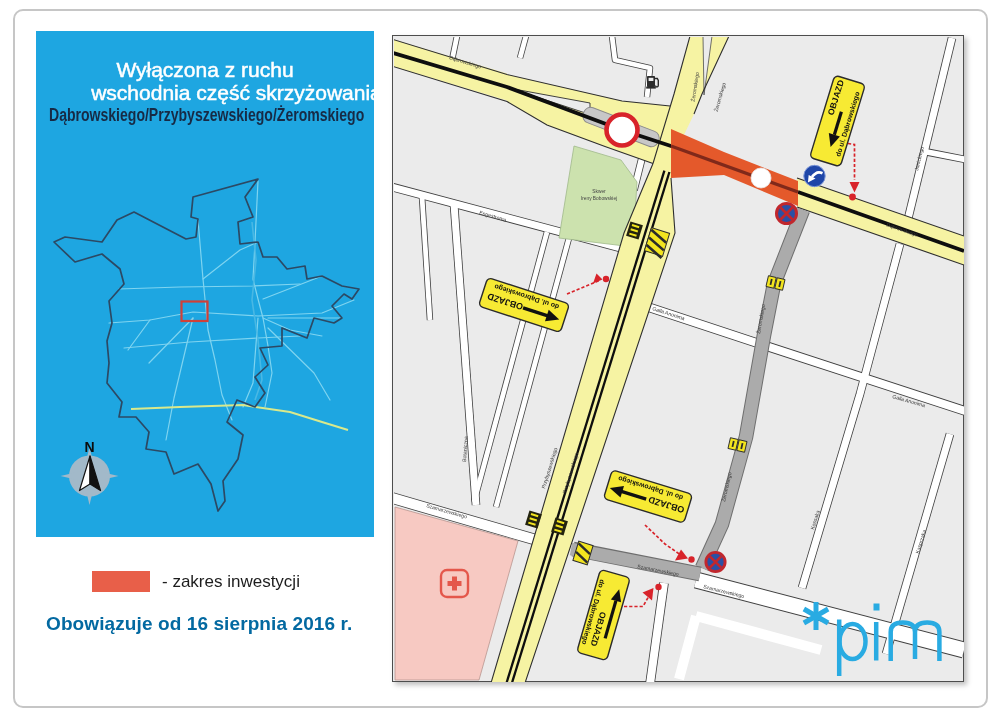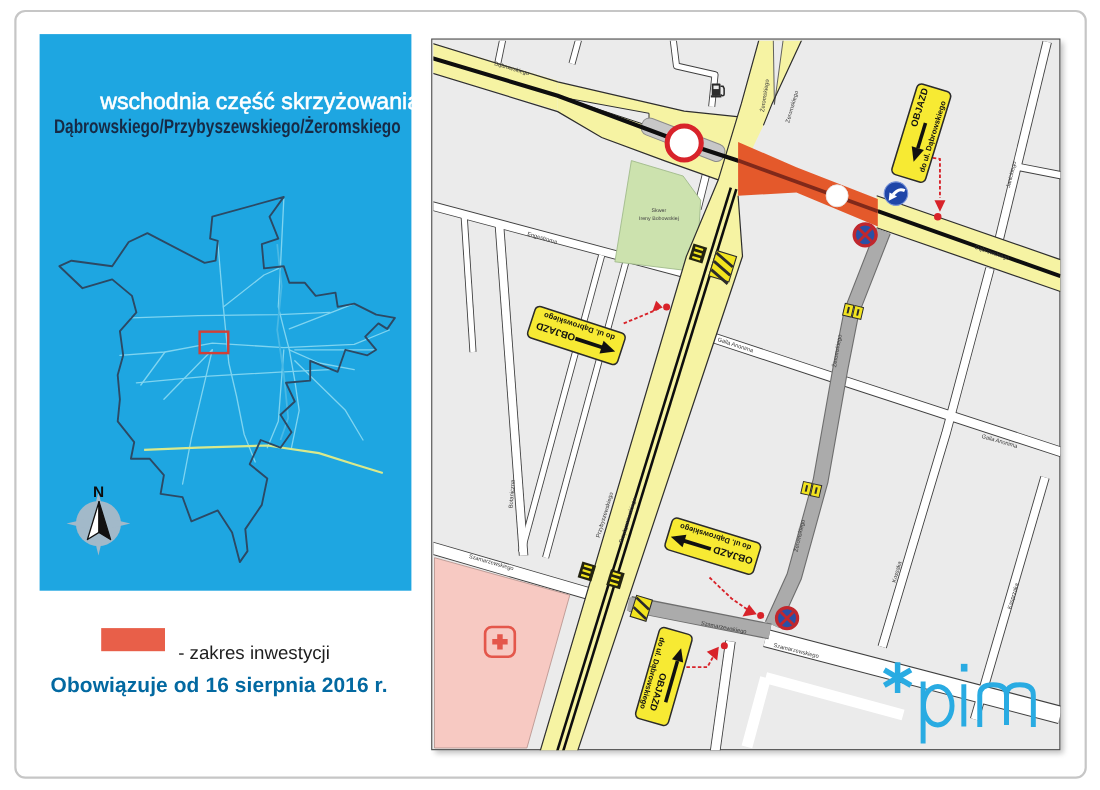--- a/index.html
+++ b/index.html
@@ -3,29 +3,30 @@
 <meta charset="utf-8">
 <style>
   html,body{margin:0;padding:0;background:#fff;width:1000px;height:718px;overflow:hidden;}
   body{font-family:"Liberation Sans", sans-serif;position:relative;}
   #frame{position:absolute;left:13px;top:9px;width:971px;height:695px;border:2.5px solid #c6c6c6;border-radius:10px;}
   #bluepanel{position:absolute;left:36px;top:31px;width:338px;height:506px;background:#1ea6e1;}
   #t1{position:absolute;left:0;top:28px;width:338px;text-align:center;color:#fff;font-size:21px;line-height:22px;letter-spacing:0px;-webkit-text-stroke:0.5px #ffffff;}
   #t2{position:absolute;left:0;top:51px;width:401px;text-align:center;color:#fff;font-size:21px;line-height:22px;letter-spacing:0px;-webkit-text-stroke:0.5px #ffffff;}
   #t3{position:absolute;left:-31px;top:74px;width:400px;text-align:center;color:#172a45;font-size:18px;font-weight:bold;transform:scaleX(.78);letter-spacing:0px;white-space:nowrap;}
   #legendswatch{position:absolute;left:92px;top:571px;width:58px;height:21px;background:#e85f49;}
-  #legendtext{position:absolute;left:162px;top:572px;font-size:17px;color:#1d1d1d;margin-top:12px;}
+  #legendtext{position:absolute;left:162px;top:572px;font-size:17px;color:#1d1d1d;}
   #datetext{position:absolute;left:46px;top:613px;font-size:19px;font-weight:bold;color:#0369a1;letter-spacing:.1px;}
   #citysvg{position:absolute;left:36px;top:31px;}
   #mapwrap{position:absolute;left:392px;top:35px;width:570px;height:645px;border:1.5px solid #4d4d4d;box-shadow:3px 3px 5px rgba(0,0,0,0.25);background:#ebebeb;}
 </style>
 </head>
 <body>
 <div id="frame"></div>
 <div id="bluepanel">
+  <div id="t1">Wyłączona z ruchu</div>
   <div id="t2">wschodnia część skrzyżowania</div>
   <div id="t3">Dąbrowskiego/Przybyszewskiego/Żeromskiego</div>
 </div>
 <svg id="citysvg" width="338" height="506" viewBox="36 31 338 506">
   <g fill="none" stroke="#7fd4f0" stroke-width="1.2" stroke-linecap="round" stroke-linejoin="round">
     <path d="M258,181 L255,242 L253,279 L258,299 L263,318 L268,346 L272,373 L265,407"></path>
     <path d="M198,220 L203,279 L206,309 L208,330 L215,360 L222,395 L232,420"></path>
     <path d="M119,289 L180,287 L253,286 L300,284"></path>
     <path d="M109,323 L150,320 L193,312 L258,316 L322,313 L354,300"></path>
     <path d="M124,348 L190,342 L258,338 L300,336"></path>

